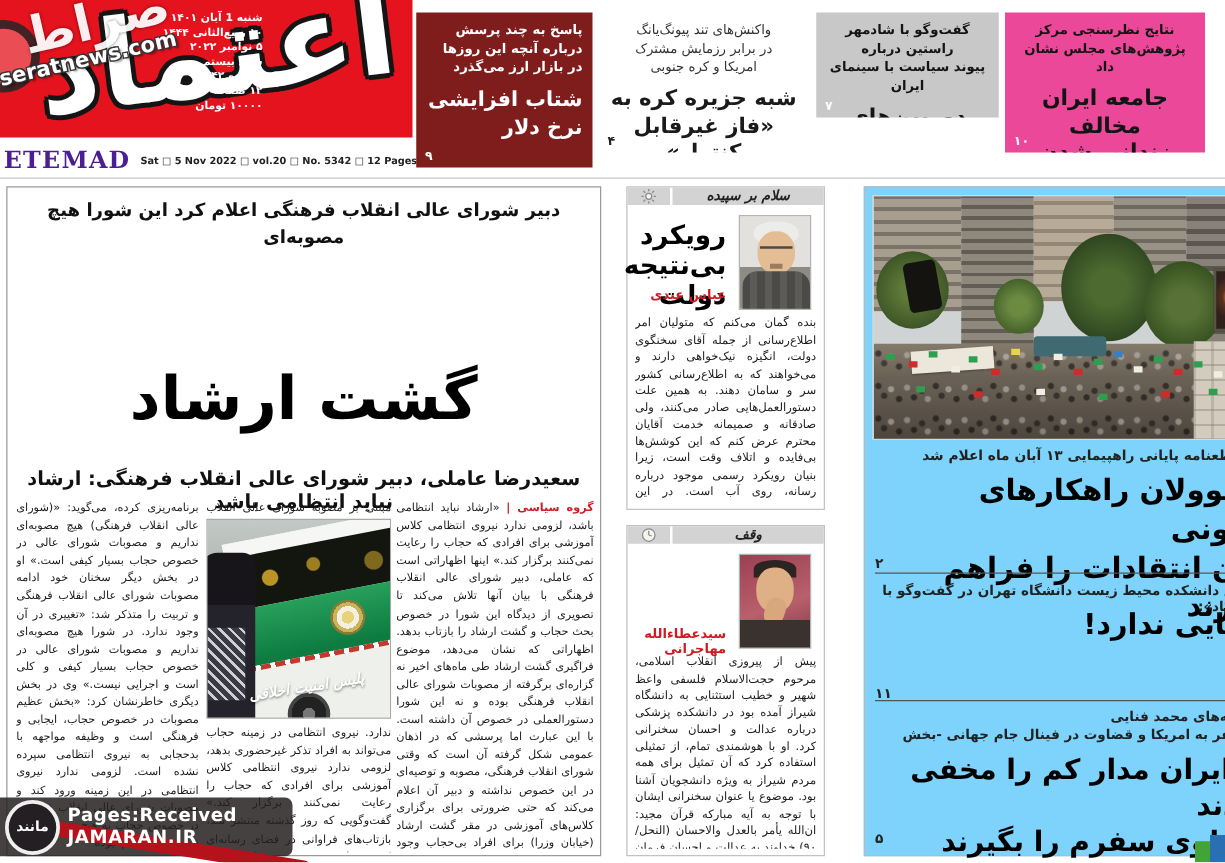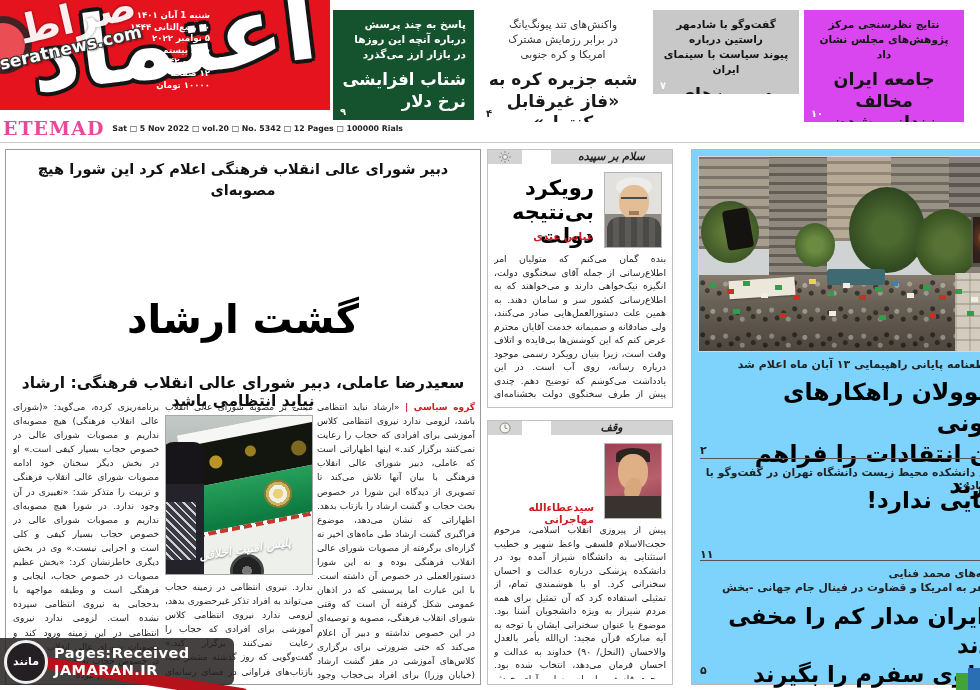--- a/index.html
+++ b/index.html
@@ -18,60 +18,60 @@
     font-size:96px; font-weight:bold; color:#fff; transform:rotate(-7deg);
     text-shadow:-3px -3px 0 #151515, 3px -3px 0 #151515, -3px 3px 0 #151515,
                  3px 3px 0 #151515, 0 4px 0 #151515, 4px 0 0 #151515,
                 -4px 0 0 #151515, 0 -4px 0 #151515;
     white-space:nowrap;
   }
   .mast-dates { position:absolute; left:118px; top:10px; width:92px; direction:rtl;
     color:#fff; font-size:8.6px; font-weight:bold; line-height:11.6px; text-align:right; }
   .etemad-strip { position:absolute; left:0; top:118px; width:330px; height:20px; background:#fff;
     display:flex; align-items:center; }
-  .etemad-en { font-size:19px; font-weight:bold; letter-spacing:1px; color:#ec4899;
+  .etemad-en { font-size:19px; font-weight:bold; letter-spacing:1px; color:#4c1d95;
     font-family:"DejaVu Serif", serif; margin-left:3px; }
   .etemad-info { font-size:7.8px; color:#222; font-weight:bold; margin-left:8px; letter-spacing:0; white-space:nowrap; }
 
   
   .wm-top { position:absolute; left:-6px; top:2px; transform:rotate(-13deg); z-index:9; pointer-events:none; }
   .wm-top .swash { font-size:40px; font-weight:bold; color:#fff; opacity:.93;
     text-shadow:0 0 3px rgba(0,0,0,.55); line-height:36px; margin-left:6px;}
   .wm-top .site { font-size:17px; font-weight:bold; color:#fff;
     text-shadow:-1px -1px 0 #333,1px -1px 0 #333,-1px 1px 0 #333,1px 1px 0 #333, 2px 2px 2px rgba(0,0,0,.5); }
   .wm-ring { position:absolute; left:-26px; top:16px; width:58px; height:58px; border:7px solid rgba(25,25,25,.8);
      border-radius:50%; background:rgba(250,250,250,.25); z-index:8;}
 
   
   .tbox { position:absolute; top:10px; overflow:hidden; padding:7px 8px 4px; }
   .tbox .kick { font-size:10.6px; font-weight:bold; line-height:15px; }
   .tbox .ttl  { font-size:16.5px; font-weight:bold; line-height:21.5px; margin-top:7px; }
   .tbox .pnum { position:absolute; left:7px; bottom:3px; font-size:10px; font-weight:bold; }
-  .tbox-red  { left:333px; width:141px; height:110px; background:#14532d; color:#fff; text-align:right; }
+  .tbox-red  { left:333px; width:141px; height:124px; background:#7f1d1d; color:#fff; text-align:right; }
   .tbox-red .pnum { color:#fff; }
   .tbox-white{ left:479px; width:168px; height:112px; background:#fff; color:#1a1a1a; text-align:center; }
   .tbox-white .kick{ font-weight:normal; color:#333; }
   .tbox-white .ttl { font-size:17px; }
   .tbox-white .pnum{ color:#222; }
   .tbox-g1   { left:653px; width:146px; height:84px; background:#c8c8c8; color:#141414; text-align:center; }
-  .tbox-g2   { left:804px; width:160px; height:112px; background:#d946ef; color:#141414; text-align:center; }
+  .tbox-g2   { left:804px; width:160px; height:112px; background:#ec4899; color:#141414; text-align:center; }
   .tbox-g1 .pnum, .tbox-g2 .pnum { color:#fafafa; }
   .tbox-g1 .ttl, .tbox-g2 .ttl { font-size:17.5px; }
 
   .hr-top { position:absolute; left:0; top:142px; width:980px; height:1px; background:#c9c9c9; }
 
   
   .leadbox { position:absolute; left:5px; top:149px; width:476px; height:536px;
     border:1px solid #9a9a9a; background:#fff; }
   .lead-kick { position:absolute; left:0; top:9px; width:100%; text-align:center;
     font-size:14.5px; font-weight:bold; line-height:21px; color:#111; }
   .lead-h1 { position:absolute; left:0; top:44px; width:100%; text-align:center;
     font-size:64px; font-weight:bold; color:#000; line-height:82px; letter-spacing:-1px; }
   .lead-h2 { position:absolute; left:0; top:128px; width:100%; text-align:center;
-    font-size:40px; font-weight:bold; color:#000; line-height:82px; letter-spacing:-1px; }
+    font-size:48px; font-weight:bold; color:#000; line-height:82px; letter-spacing:-1px; }
   .lead-sub { position:absolute; left:0; top:224px; width:100%; text-align:center;
     font-size:15.5px; font-weight:bold; color:#111; }
   .lead-cols { position:absolute; left:0; top:250px; width:100%; height:282px; }
   .lcol { position:absolute; top:0; height:282px; overflow:hidden; font-size:9px;
     line-height:14.1px; text-align:justify; color:#1c1c1c; }
   .lcol-a { right:5px;  width:158px; }
   .lcol-c { left:159px; width:148px; }
   .lcol-b { left:7px;   width:146px; }
   .leadin { color:#cf1b22; font-weight:bold; }
   .midline { display:block; height:14px; overflow:hidden; }
@@ -96,21 +96,21 @@
     background:radial-gradient(circle,#777 0 5px,#222 5px 14px,#444 14px 17px); }
   .van-caption { position:absolute; left:14px; bottom:18px; width:130px; text-align:center;
     color:#fff; font-size:11.5px; font-weight:bold; font-style:italic;
     transform:rotate(-9deg); text-shadow:0 1px 2px rgba(0,0,0,.45); }
   .woman { position:absolute; left:-6px; top:26px; width:44px; height:140px;
     background:linear-gradient(180deg,#17151a 0 30%, #24222a 30% 100%); border-radius:14px 10px 0 0; }
   .woman .sleeve { position:absolute; left:6px; top:60px; width:30px; height:58px;
     background:repeating-linear-gradient(45deg,#3a3a44 0 4px,#cfd0d6 4px 6px); }
 
   
-  .oped { position:absolute; left:487px; width:186px; background:#fff; border:1px solid #c2c2c2; }
+  .oped { position:absolute; left:501px; width:159px; background:#fff; border:1px solid #c2c2c2; }
   .oped1 { top:149px; height:259px; }
   .oped2 { top:420px; height:265px; }
   .oped-head { position:absolute; left:0; top:0; width:100%; height:15px; }
   .oped-head .seg-title { position:absolute; right:0; top:0; width:121px; height:14px; background:#d3d3d3;
     text-align:center; font-size:11px; font-weight:bold; color:#222;
     font-family:"DejaVu Serif", serif; font-style:italic; line-height:14px; }
   .oped-head .seg-icon { position:absolute; left:0; top:0; width:34px; height:14px; background:#d3d3d3;
     display:flex; align-items:center; justify-content:center; }
   .portrait { position:absolute; right:10px; top:22px; width:58px; height:76px; border:1px solid #b5b5b5; overflow:hidden; }
   .p1 { background:linear-gradient(180deg,#e3e1dd 0 55%,#8e8a84 55% 100%); }

